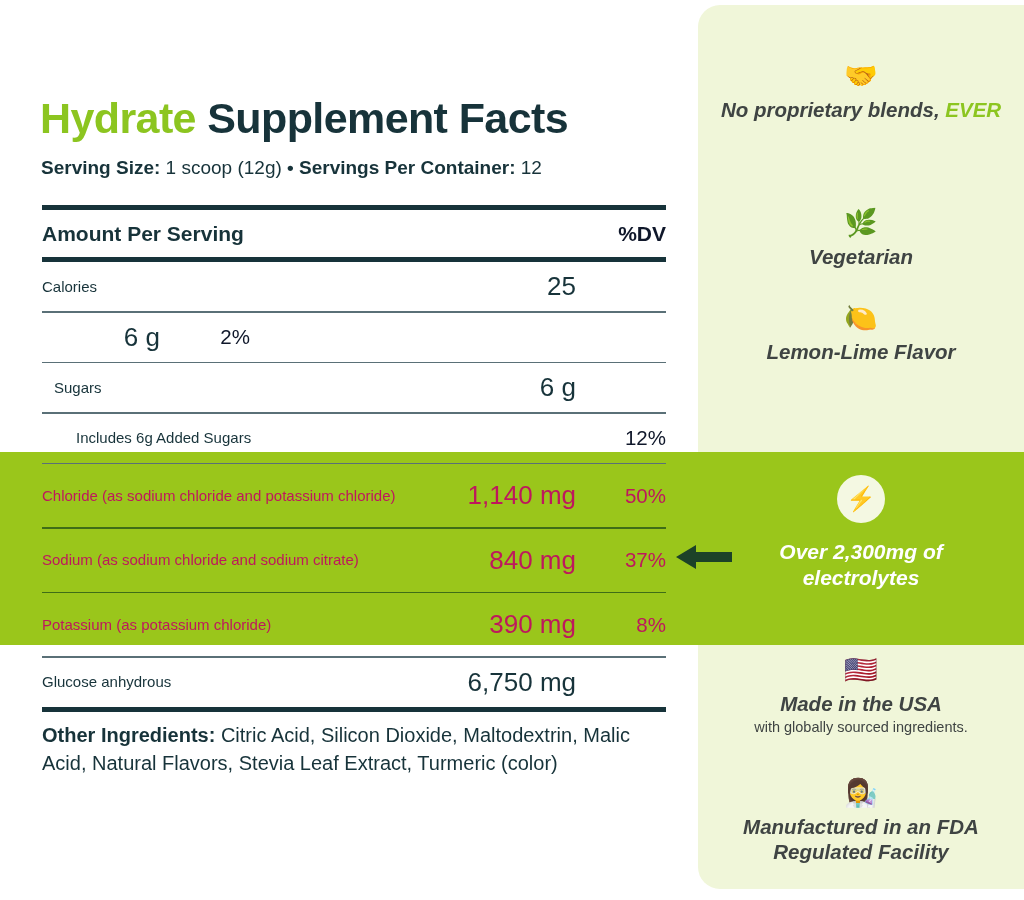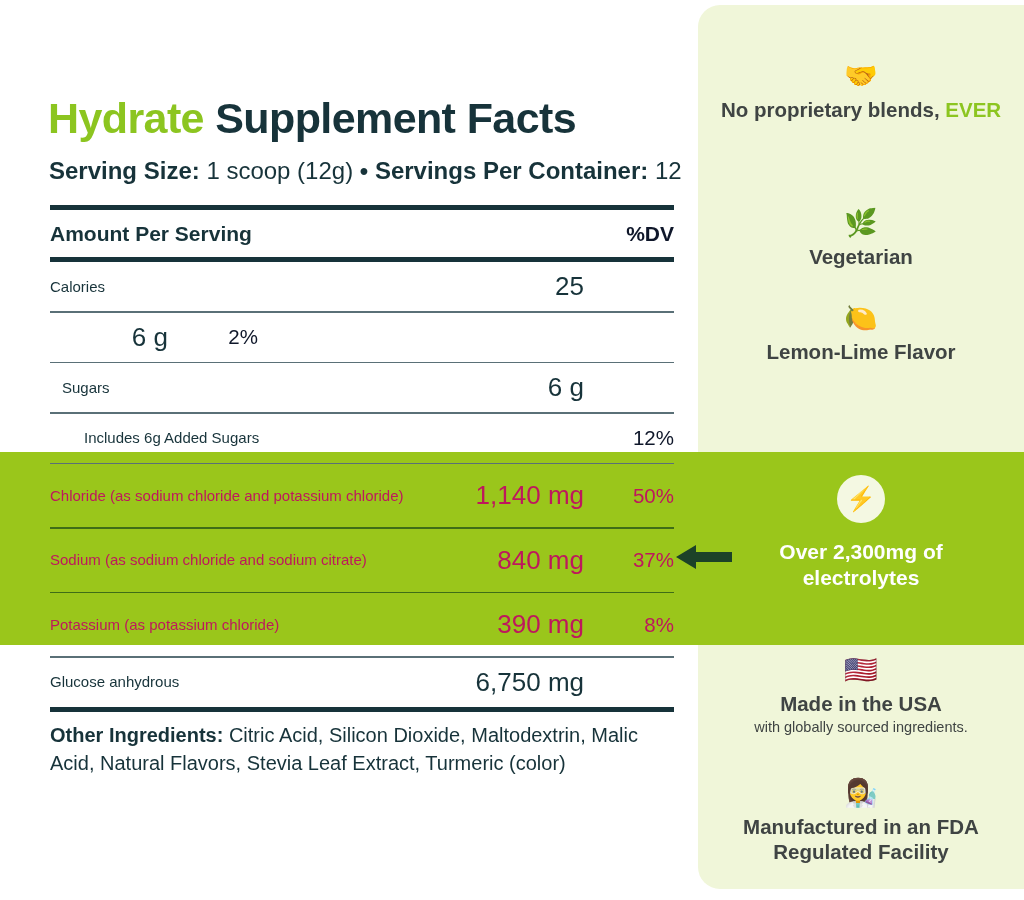--- a/index.html
+++ b/index.html
@@ -36,21 +36,21 @@
     top: 452px;
     width: 1024px;
     height: 193px;
     background: #9ac61b;
     z-index: 2;
   }
 
   
   .label-area {
     position: absolute;
-    left: 12px;
+    left: 4px;
     top: 0;
     width: 698px;
     height: 652px;
     z-index: 3;
   }
 
   .title {
     position: absolute;
     left: 36px;
     top: 94px;
@@ -59,21 +59,21 @@
     letter-spacing: -0.6px;
     white-space: nowrap;
   }
   .title .brand { color: #8cc520; }
   .title .rest  { color: #17333a; }
 
   .serving {
     position: absolute;
     left: 37px;
     top: 157px;
-    font-size: 24px;
+    font-size: 19px;
     font-weight: bold;
     color: #17333a;
     white-space: nowrap;
   }
   .serving .light { font-weight: normal; }
 
   
   .facts {
     position: absolute;
     left: 38px;
@@ -157,20 +157,21 @@
     font-size: 27px;
     line-height: 1;
     display: block;
     margin-bottom: 7px;
   }
   .ptext {
     font-size: 20.5px;
     font-weight: bold;
     line-height: 1.22;
     padding: 0 22px;
+    font-style: italic;
   }
   .ptext .hl { color: #8cc520; }
   .psub {
     font-size: 14.5px;
     font-weight: normal;
     line-height: 1.3;
     margin-top: 2px;
     color: #3f4443;
   }
 

